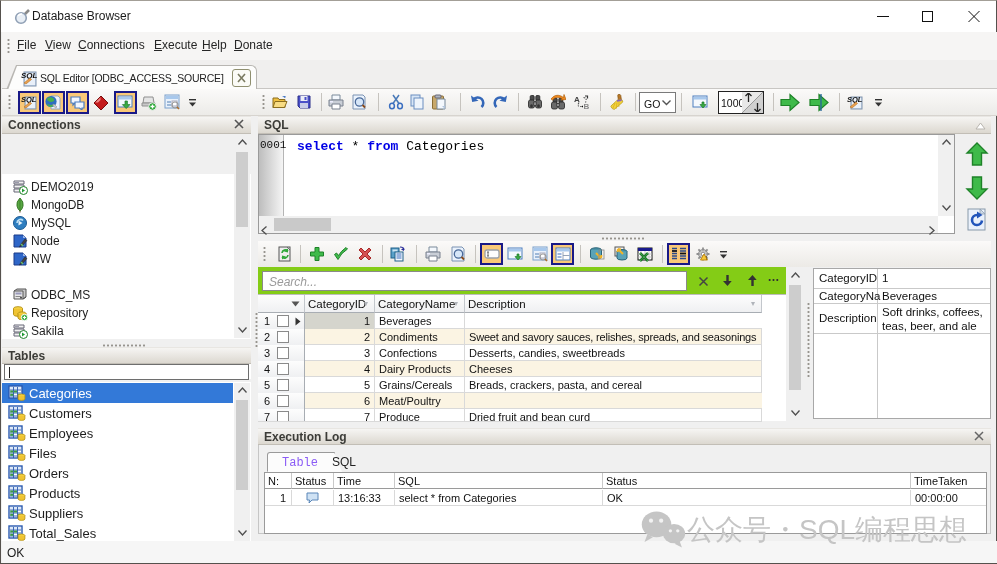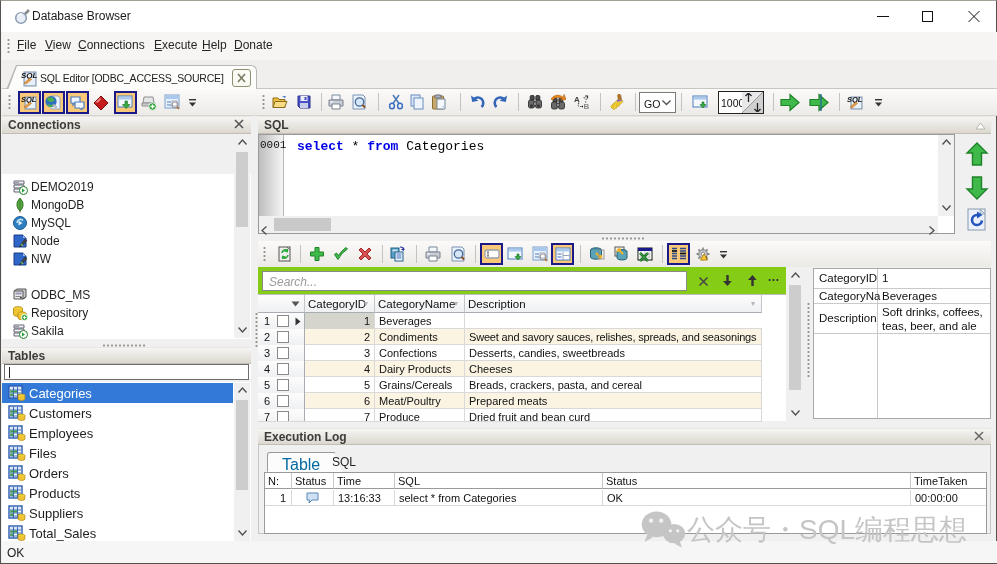--- a/index.html
+++ b/index.html
@@ -92,21 +92,21 @@
 
 #recpanel { left:812px; top:267px; width:178px; height:151px; background:#fff; border:1px solid #a8a8a8; font-size:11.5px; color:#111; }
 .rrow { position:absolute; left:0; width:176px; border-bottom:1px solid #c9c9c9; }
 .rlab { position:absolute; left:5px; top:2px; }
 .rval { position:absolute; left:68px; top:2px; }
 #recdiv { position:absolute; left:63px; top:0; width:1px; height:149px; background:#c9c9c9; }
 
 
 #exechdr { left:257px; top:427px; width:733px; height:17px; }
 #execbody { left:257px; top:444px; width:733px; height:89px; background:#f0f0f0; border:1px solid #c6c6c6; border-top:none; }
-#exectab1 { position:absolute; left:8px; top:7px; width:68px; height:20px; background:#fcfcfc; border:1px solid #9a9a9a; border-bottom:1px solid #fcfcfc; border-radius:3px 0 0 0; font-size:16px; color:#0369a1; padding:3px 0 0 14px; }
+#exectab1 { position:absolute; left:8px; top:7px; width:68px; height:20px; background:#fcfcfc; border:1px solid #9a9a9a; border-bottom:1px solid #fcfcfc; border-radius:3px 0 0 0; font-size:12px; color:#8b5cf6; padding:3px 0 0 14px;font-family:Liberation Mono, monospace; }
 #exectab1 .slant { position:absolute; right:-8px; bottom:-1px; width:0; height:0; border-bottom:20px solid #fcfcfc; border-right:8px solid transparent; }
 #exectabsql { position:absolute; left:71px; top:10px; font-size:12px; color:#222; }
 #execgrid { position:absolute; left:5px; top:27px; width:723px; height:62px; background:#fff; border:1px solid #9a9a9a; font-size:11px; color:#111; }
 .ehead { position:absolute; top:0; height:16px; border-right:1px solid #c9c9c9; border-bottom:1px solid #9a9a9a; padding:2px 0 0 3px; }
 .ecell { position:absolute; top:17px; height:16px; border-right:1px solid #d9d9d9; border-bottom:1px solid #d9d9d9; padding:2px 0 0 4px; }
 
 
 #status { left:1px; top:540px; width:995px; height:22px; background:#f6f6f6; }
 #status .t { position:absolute; left:5px; top:5px; font-size:12px; color:#222; }
 
@@ -801,21 +801,20 @@
     <div class="gcell" style="left:117px;width:90px">Grains/Cereals</div>
     <div class="gcell" style="left:207px;width:297px">Breads, crackers, pasta, and cereal</div>
   </div>
   <div class="grow alt" style="top:98px">
     <div class="rowhdr">
           <span class="gnum">6</span>
           <span class="gchk"></span>
         </div>
     <div class="gcell" style="left:47px;width:70px;text-align:right">6</div>
     <div class="gcell" style="left:117px;width:90px">Meat/Poultry</div>
-    <div class="gcell" style="left:207px;width:297px">Prepared meats</div>
   </div>
   <div class="grow" style="top:114px;height:13px;overflow:hidden">
     <div class="rowhdr">
           <span class="gnum">7</span>
           <span class="gchk"></span>
         </div>
     <div class="gcell" style="left:47px;width:70px;text-align:right">7</div>
     <div class="gcell" style="left:117px;width:90px">Produce</div>
     <div class="gcell" style="left:207px;width:297px">Dried fruit and bean curd</div>
   </div>

